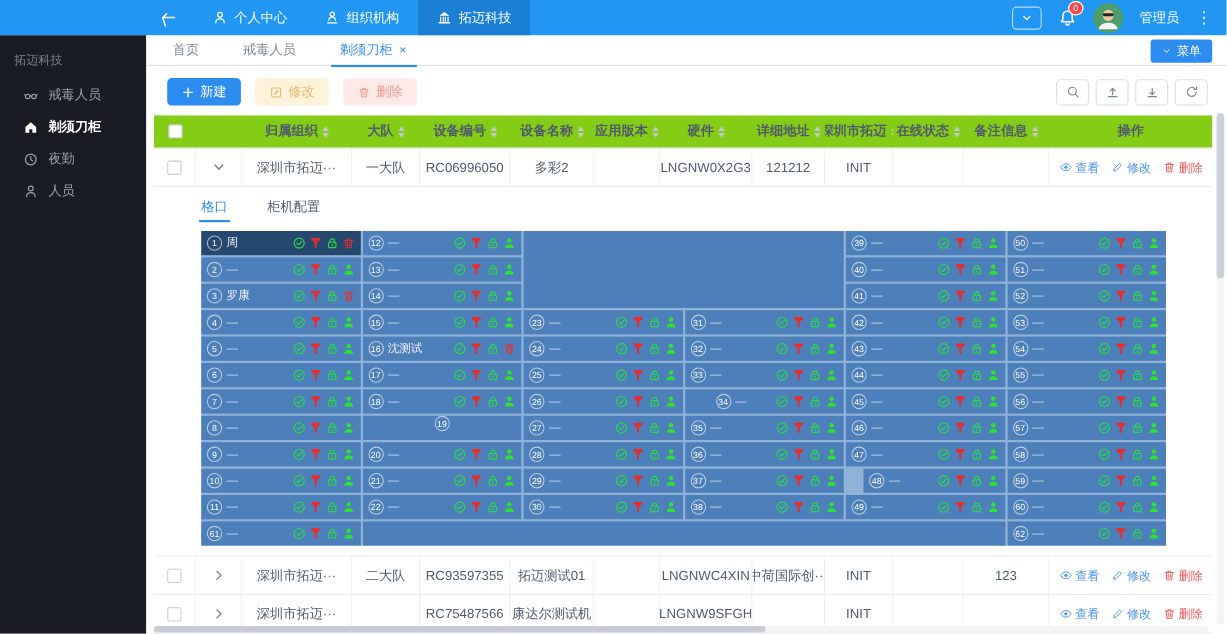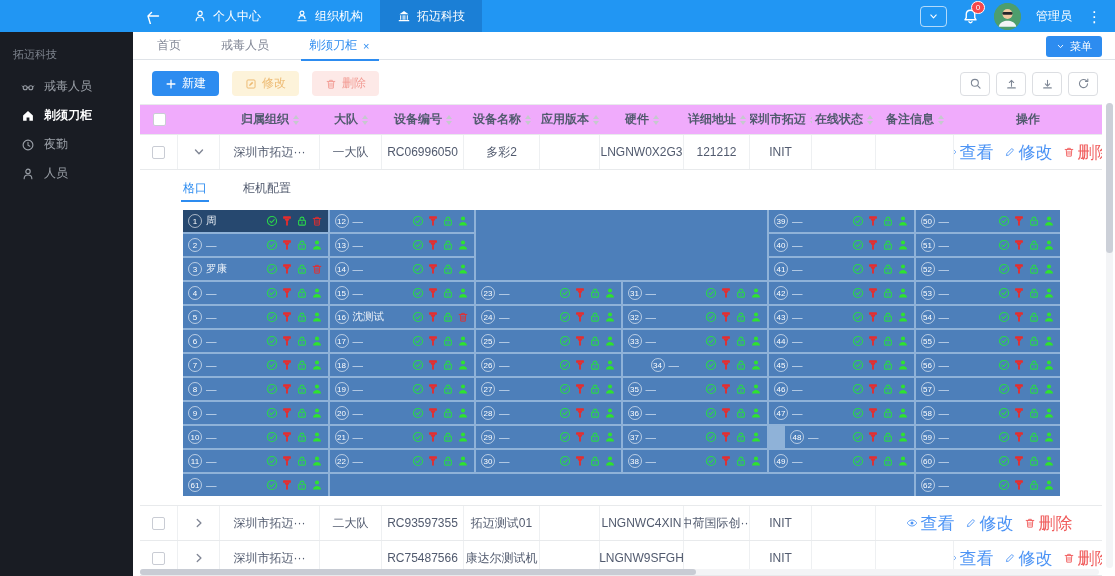--- a/index.html
+++ b/index.html
@@ -54,33 +54,33 @@
   .btn-edit { background:#fdf3da; color:#edba72; margin-left:13px; }
   .btn-del { background:#fde9e7; color:#f29b93; margin-left:13px; }
   .icon-group { margin-left:auto; display:flex; gap:6px; }
   .icon-btn { width:30px; height:24px; border:1px solid #dcdee2; border-radius:4px; background:#fff; color:#7d8694;
     display:flex; align-items:center; justify-content:center; cursor:pointer; }
   .icon-btn .icn { width:13px; height:13px; }
 
   
   .table { border-top:1px solid #e8eaec; font-size:12px; color:#515a6e; }
   .trow { display:flex; align-items:stretch; border-bottom:1px solid #e8eaec; background:#fff; }
-  .trow.thead { background:#f0abfc; height:30px; font-weight:bold;align-items:center; }
+  .trow.thead { background:#84cc16; height:30px; font-weight:bold;align-items:center; }
   .trow.tdata { height:35px; }
   .tcell { display:flex; align-items:center; justify-content:center; padding:0 4px; overflow:hidden; white-space:nowrap; }
   .tdata .tcell { border-right:1px solid #eef0f2; }
   .tdata .tcell:last-child { border-right:none; }
   .tcell.flex1 { flex:1; }
   .cb { width:13px; height:13px; border:1px solid #c9ccd4; border-radius:2px; background:#fff; cursor:pointer; }
   .expander { width:14px; height:14px; color:#808695; cursor:pointer; }
   .sorter { display:inline-flex; flex-direction:column; gap:2px; margin-left:4px; cursor:pointer; }
   .sorter i { display:block; width:0; height:0; border-left:3.5px solid transparent; border-right:3.5px solid transparent; }
   .sorter .cu { border-bottom:4px solid #c5c8ce; }
   .sorter .cd { border-top:4px solid #c5c8ce; }
-  .act { display:flex; align-items:center; gap:3px; font-size:17px; color:#4d94f5; cursor:pointer; margin:0 5px; }
+  .act { display:flex; align-items:center; gap:3px; font-size:11px; color:#4d94f5; cursor:pointer; margin:0 5px; }
   .act .icn { width:12px; height:12px; }
   .act.red { color:#f05b5b; }
 
   
   .panel { border-bottom:1px solid #e8eaec; padding:4px 0 9px 43px; background:#fff; }
   .panel-tabs { display:flex; gap:36px; height:29px; align-items:center; margin-bottom:7px; }
   .ptab { font-size:12px; color:#515a6e; height:100%; display:flex; align-items:center; position:relative; cursor:pointer; }
   .ptab.active { color:#2d8cf0; }
   .ptab.active::after { content:""; position:absolute; left:-2px; right:-2px; bottom:1px; height:2px; background:#2d8cf0; }
 
@@ -844,21 +844,21 @@
                     <path d="M5.4 7V5.4a2.6 2.6 0 0 1 5.2 0V7" stroke="currentColor" fill="none" stroke-width="1.4"></path>
                     <rect x="3.5" y="7" width="9" height="6.5" rx="1.1" stroke="currentColor" fill="none" stroke-width="1.4"></rect>
                     <path d="M8 9.3v1.9" stroke="currentColor" stroke-width="1.3" stroke-linecap="round"></path>
                   </svg></span>
                 <span class="gi gi-bgreen"><svg viewBox="0 0 16 16">
                     <circle cx="8" cy="4.7" r="2.7" fill="currentColor"></circle>
                     <path d="M2.7 14c0-3.1 2.4-4.7 5.3-4.7s5.3 1.6 5.3 4.7z" fill="currentColor"></path>
                   </svg></span>
               </span>
             </div>
-            <div class="gcell" style="grid-column:2;grid-row:8;">
+            <div class="gcell" style="grid-column:2;grid-row:8;flex-direction:column;">
               <span class="gnum">19</span>
               <span class="glabel dim">—</span>
               <span class="gicons">
                 <span class="gi gi-green"><svg viewBox="0 0 16 16">
                     <circle cx="8" cy="8" r="6.1" stroke="currentColor" fill="none" stroke-width="1.4"></circle>
                     <path d="M5.2 8.2l2 2 3.8-4.1" stroke="currentColor" fill="none" stroke-width="1.4" stroke-linecap="round" stroke-linejoin="round"></path>
                   </svg></span>
                 <span class="gi gi-red"><svg viewBox="0 0 16 16">
                     <rect x="2.8" y="1.7" width="10.4" height="3.4" rx="0.8" fill="currentColor"></rect>
                     <path d="M4.5 5.1h7L9.6 8H6.4z" fill="currentColor"></path>
@@ -1924,20 +1924,21 @@
           </div>
           <div class="tcell" style="width:100px;flex:none;">深圳市拓迈···</div>
           <div class="tcell" style="width:62px;flex:none;">二大队</div>
           <div class="tcell" style="width:82px;flex:none;">RC93597355</div>
           <div class="tcell" style="width:76px;flex:none;">拓迈测试01</div>
           <div class="tcell" style="width:60px;flex:none;"></div>
           <div class="tcell" style="width:84px;flex:none;">LNGNWC4XIN</div>
           <div class="tcell" style="width:66px;flex:none;">中荷国际创···</div>
           <div class="tcell" style="width:62px;flex:none;">INIT</div>
           <div class="tcell" style="width:64px;flex:none;"></div>
+          <div class="tcell" style="width:78px;flex:none;">123</div>
           <div class="tcell flex1">
             <span class="act"><span class="act-i icn">
                 <svg viewBox="0 0 16 16">
                   <path d="M1.6 8S4 3.9 8 3.9 14.4 8 14.4 8 12 12.1 8 12.1 1.6 8 1.6 8z" stroke="currentColor" fill="none" stroke-width="1.2"></path>
                   <circle cx="8" cy="8" r="2" fill="currentColor"></circle>
                 </svg>
               </span>查看</span>
             <span class="act"><span class="act-i icn">
                 <svg viewBox="0 0 16 16">
                   <path d="M3.2 12.8l.7-2.9 6.6-6.6 2.2 2.2-6.6 6.6-2.9.7z" stroke="currentColor" fill="none" stroke-width="1.2" stroke-linejoin="round"></path>

